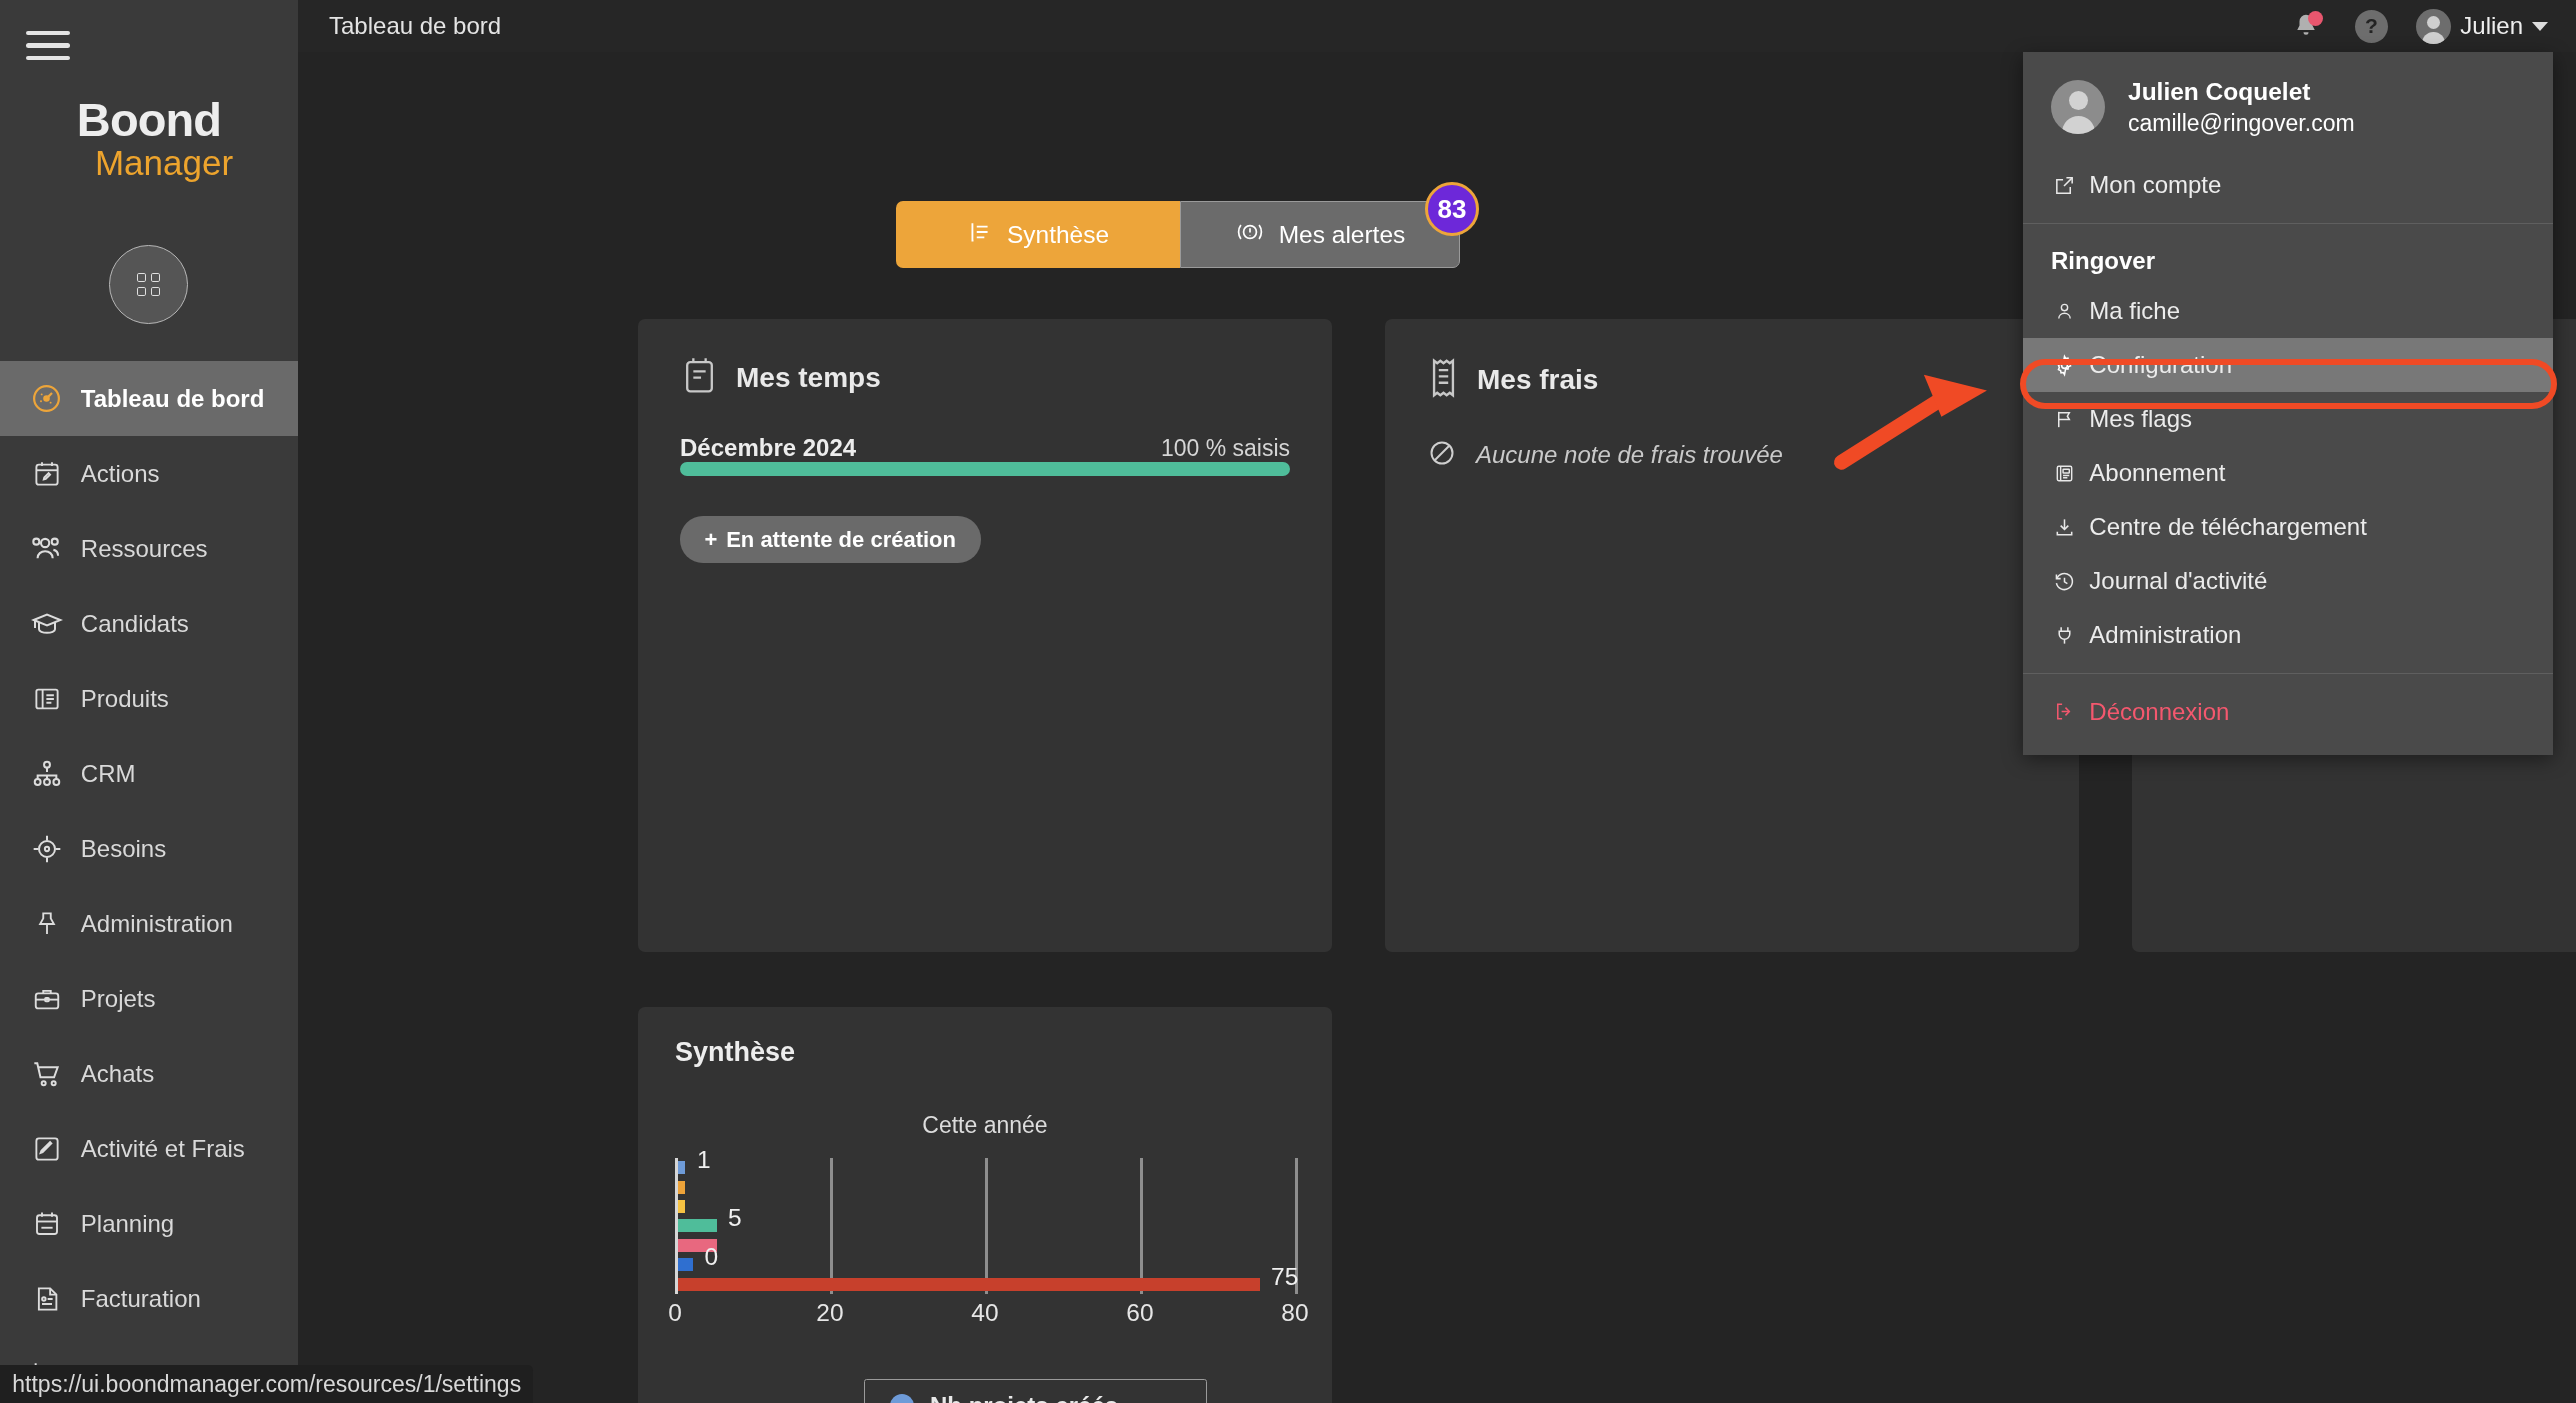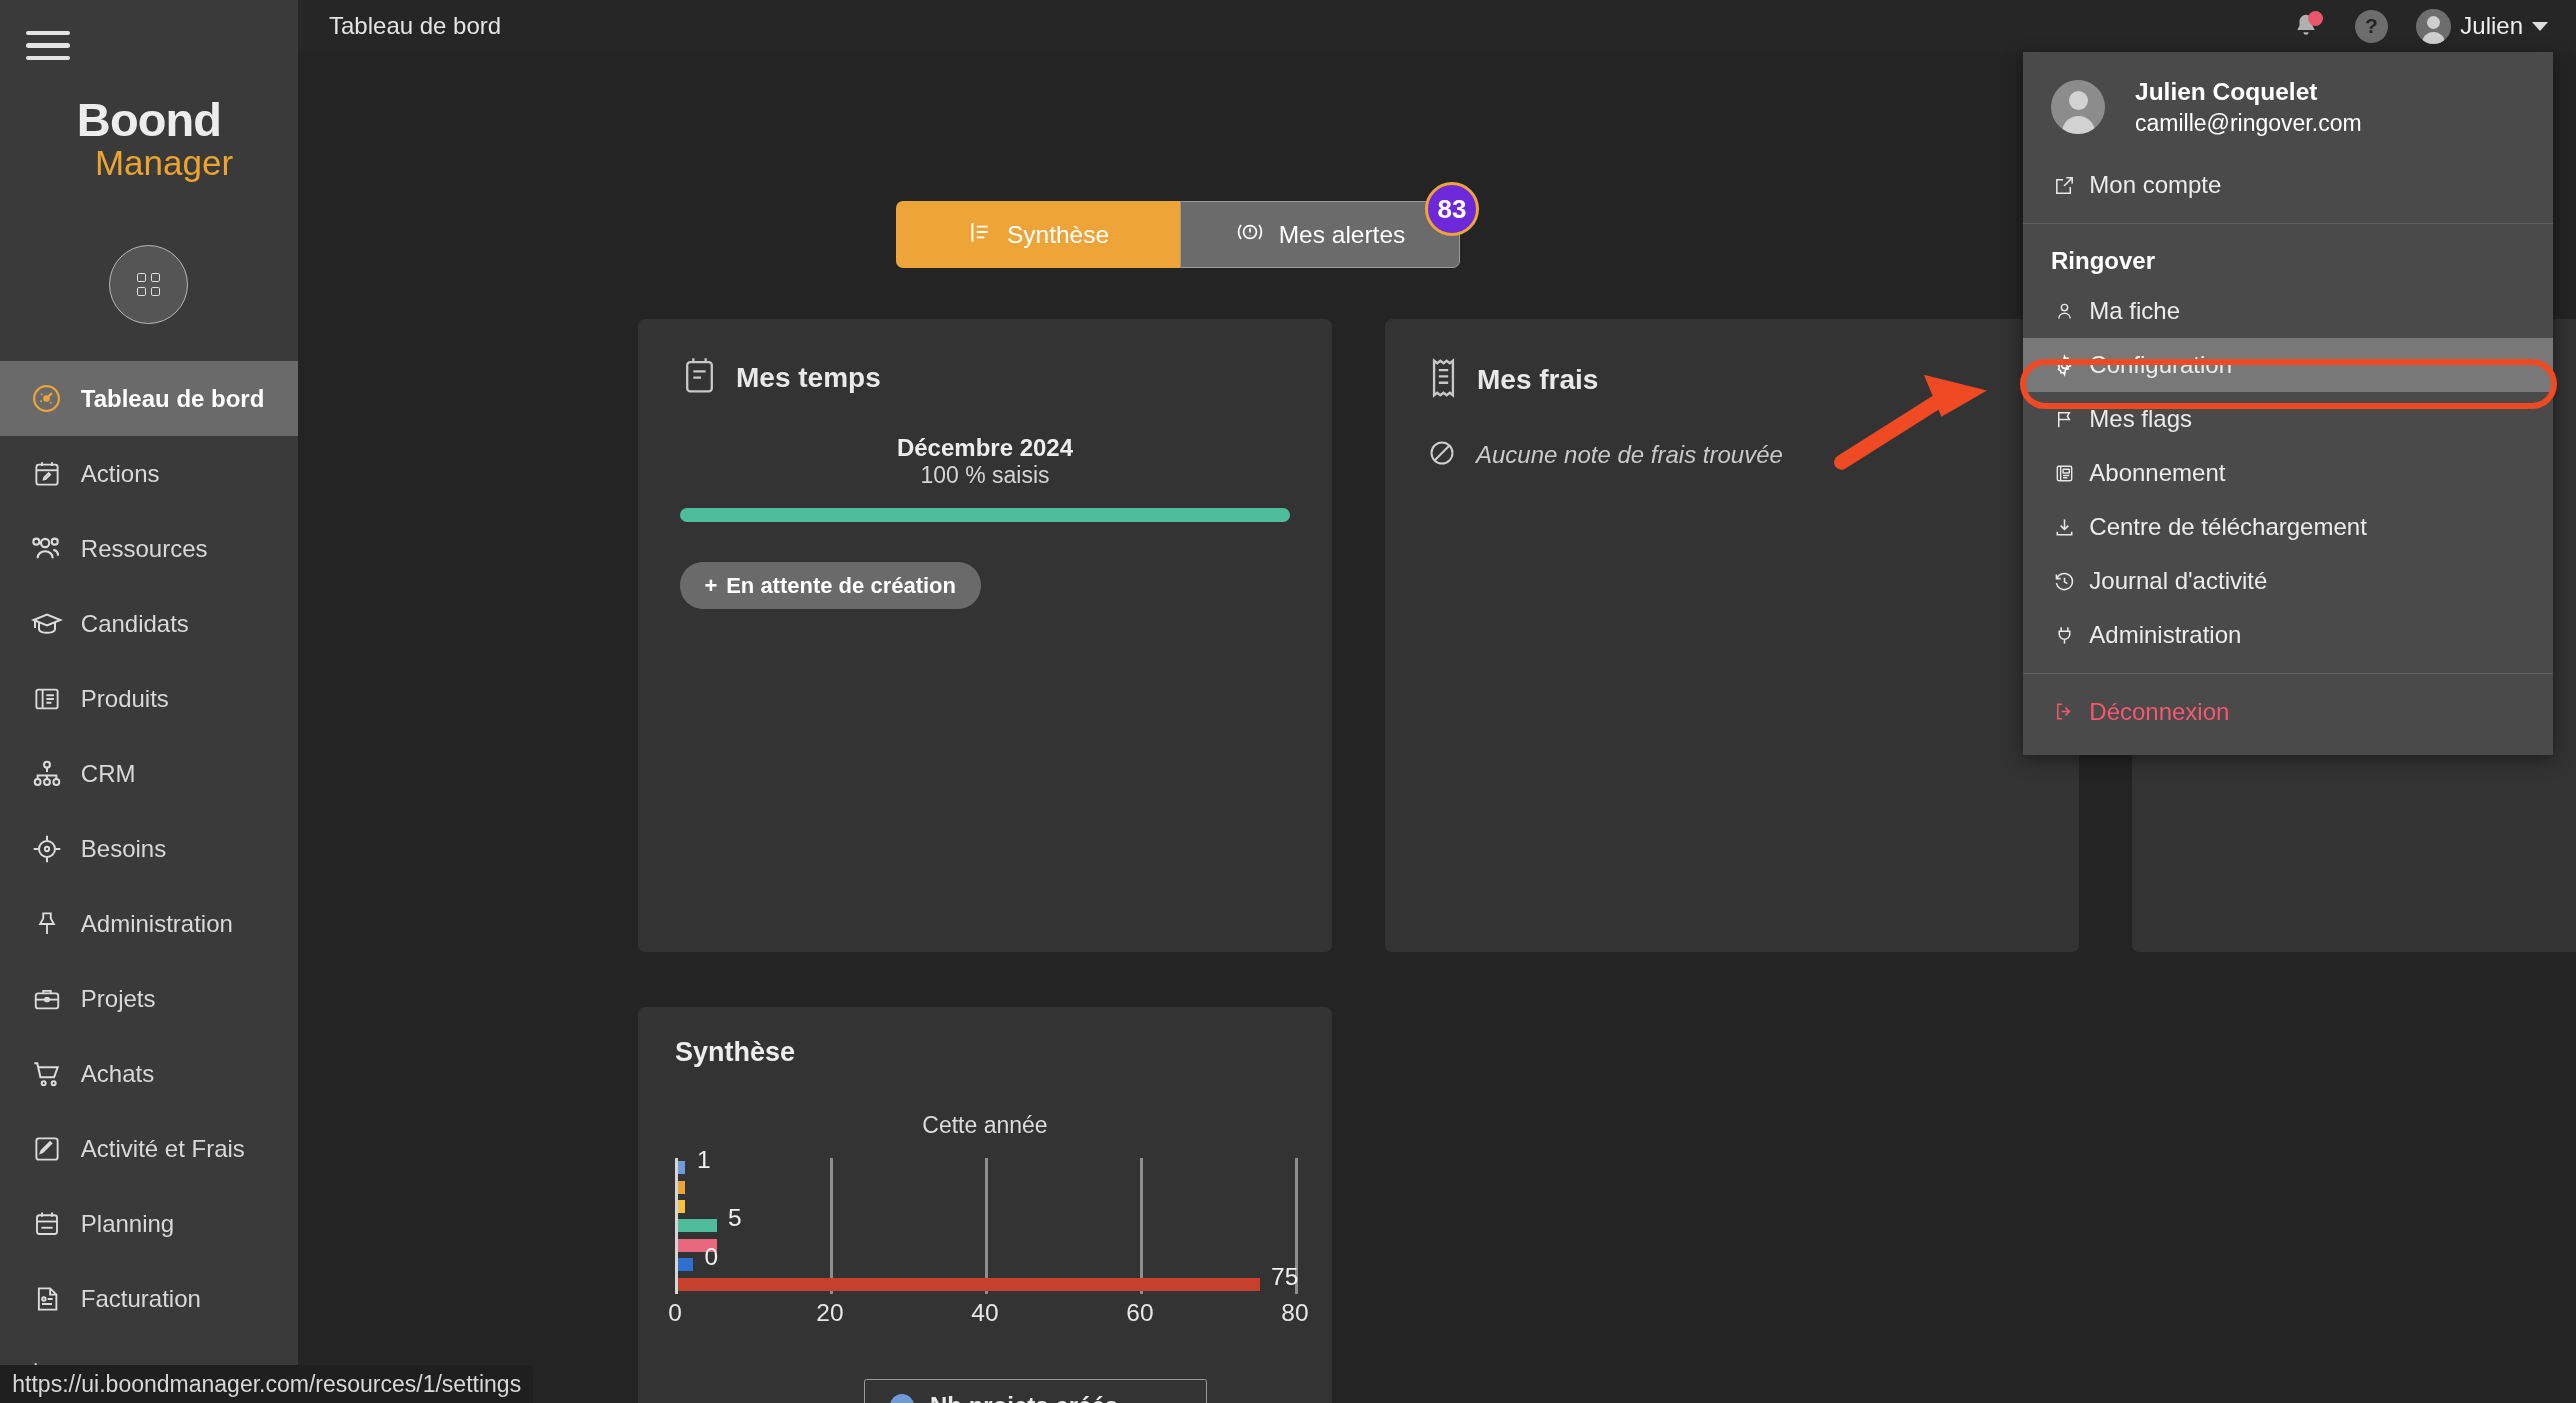--- a/index.html
+++ b/index.html
@@ -82,21 +82,21 @@
     display:flex;align-items:center;justify-content:center;text-align:right;
   }
   .tab-wrap{position:relative;}
 
   .cards{position:absolute;left:340px;top:267px;display:flex;gap:53px;}
   .card{
     width:694px;height:633px;background:#333333;border-radius:7px;padding:37px 42px;
   }
   .card-head{display:flex;align-items:center;gap:17px;margin-bottom:35px;}
   .card-title{font-size:28px;font-weight:bold;color:#e9e9e9;}
-  .card-row{display:flex;align-items:center;justify-content:space-between;margin-bottom:19px;flex-direction:column;}
+  .card-row{display:flex;align-items:center;justify-content:space-between;}
   .card-month{font-size:24px;font-weight:bold;color:#ededed;}
   .card-pct{font-size:23px;color:#d5d5d5;}
   .progress{height:14px;border-radius:7px;background:#4fbd9a;width:100%;margin-bottom:40px;}
   .pill{
     display:inline-flex;align-items:center;gap:8.8px;background:#6a6a6a;color:#fff;
     border-radius:23px;padding:10.5px 24.5px;font-size:22px;font-weight:bold;cursor:pointer;
   }
   .empty-row{display:flex;align-items:center;gap:19px;}
   .empty-txt{font-style:italic;font-size:24px;color:#c9c9c9;}
 
@@ -120,21 +120,21 @@
   }
   .legend-item{display:flex;align-items:center;gap:16px;margin-bottom:5.3px;}
   .legend-dot{width:24.5px;height:24.5px;border-radius:50%;flex:0 0 24.5px;}
   .legend-lab{font-size:24px;font-weight:bold;color:#e9e9e9;white-space:nowrap;}
 
   
   .dropdown{
     position:absolute;left:2023px;top:52px;width:530px;background:#4a4a4a;
     box-shadow:0 5.3px 19px rgba(0,0,0,.45);z-index:40;padding-bottom:16px;
   }
-  .dd-user{display:flex;align-items:center;gap:30px;padding:23px 28px 19px 28px;}
+  .dd-user{display:flex;align-items:center;gap:23px;padding:23px 28px 19px 28px;}
   .dd-av{width:54px;height:54px;border-radius:50%;background:#8c8c8c;position:relative;overflow:hidden;flex:0 0 54px;}
   .dd-av::before{content:"";position:absolute;left:17.5px;top:11.4px;width:19px;height:19px;border-radius:50%;background:#d2d2d2;}
   .dd-av::after{content:"";position:absolute;left:10.5px;top:36px;width:33px;height:23px;border-radius:16.6px 16.6px 0 0;background:#d2d2d2;}
   .dd-name{font-size:24.5px;font-weight:bold;color:#fff;line-height:1.35;}
   .dd-mail{font-size:23px;color:#ffffff;line-height:1.35;}
   .dd-item{
     display:flex;align-items:center;gap:12.3px;height:54px;padding:0 28px;
     font-size:24px;color:#ececec;cursor:pointer;white-space:nowrap;
   }
   .dd-item .di{width:26px;display:flex;align-items:center;justify-content:center;flex:0 0 26px;}

